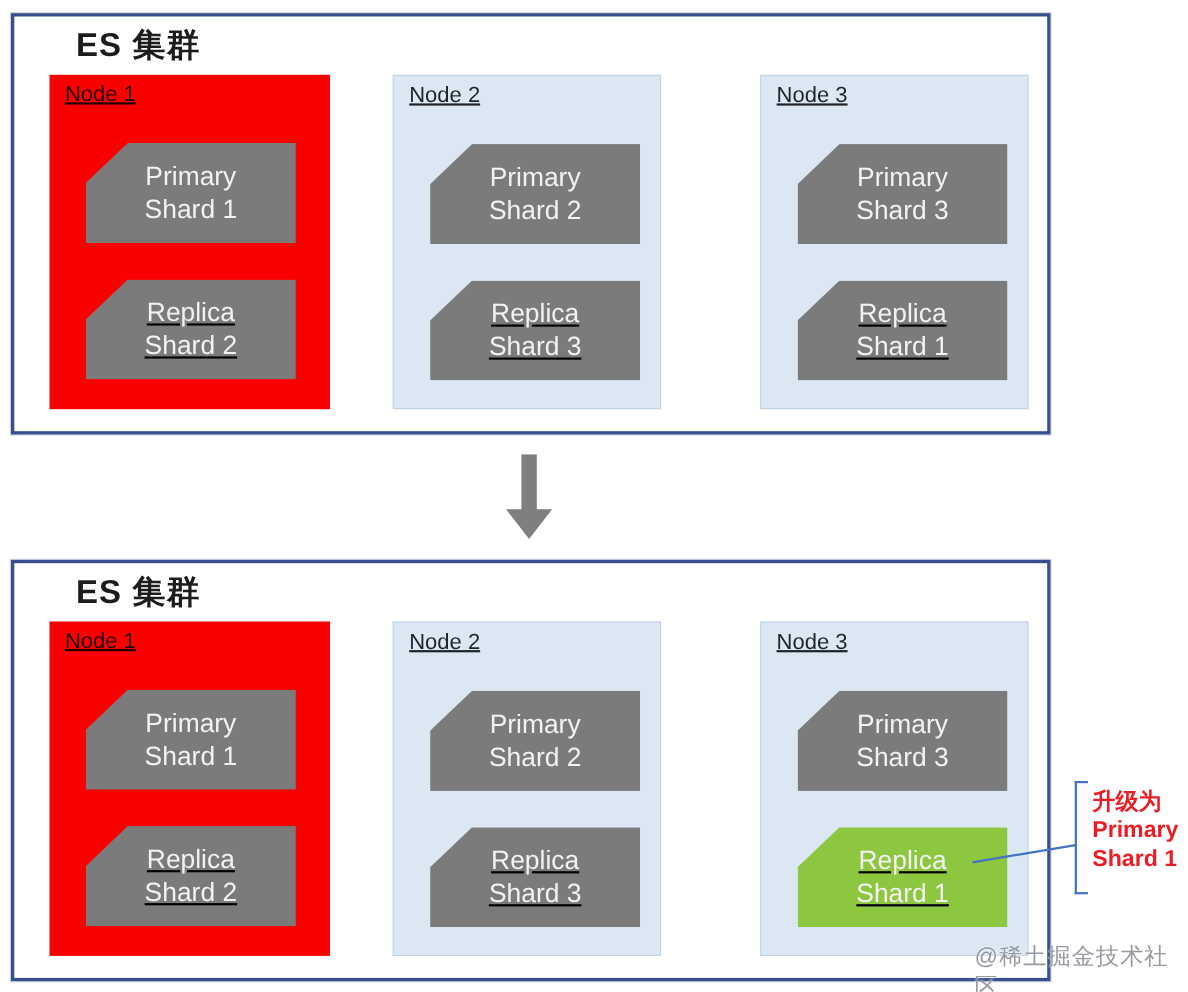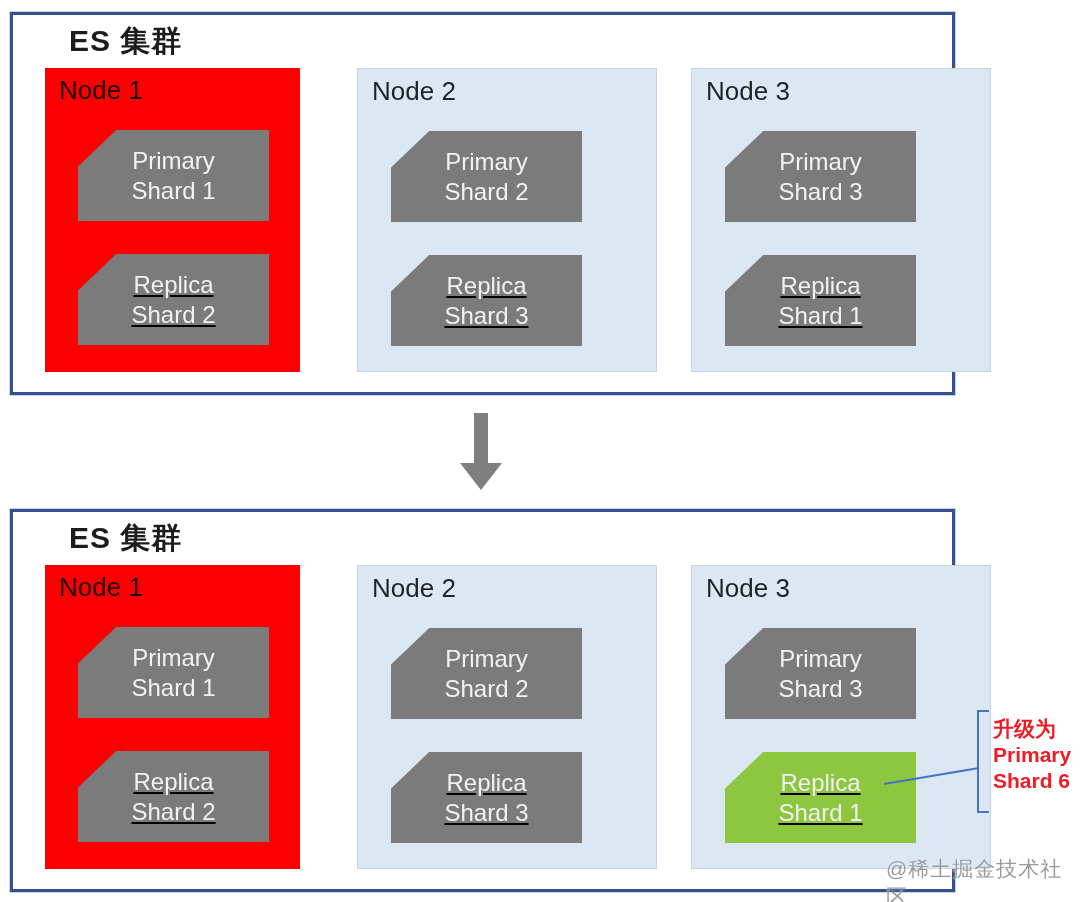--- a/index.html
+++ b/index.html
@@ -15,24 +15,24 @@
   }
   .panel--top{top:12px;}
   .panel--bottom{top:509px;}
   .panel-title{
     position:absolute;left:16px;top:6px;
     font-size:30px;font-weight:600;color:#1c1c1c;letter-spacing:1px;margin-left:40px;
   }
   .node{
     position:absolute;top:53px;height:304px;box-sizing:border-box;
   }
-  .node--normal{background:#dbe8f4;border:1px solid #c3d3e6;width:300px;}
+  .node--normal{background:#dbe8f4;border:1px solid #c3d3e6;width:244px;}
   .node--failed{background:#fb0000;border:none;width:255px;}
   .node-label{
-    position:absolute;left:14px;top:7px;font-size:26px;color:#1f2327;
+    position:absolute;left:14px;top:7px;font-size:20px;color:#1f2327;text-decoration:underline;
   }
   .node--failed .node-label{color:#230000;}
   .node-pos-1{left:32px;}
   .node-pos-2{left:344px;}
   .node-pos-3{left:678px;}
   .shard{
     position:absolute;left:33px;width:191px;height:91px;background:#7b7b7b;
     clip-path:polygon(0 40%,20% 0,100% 0,100% 100%,0 100%);
     display:flex;align-items:center;justify-content:center;text-align:center;
   }
@@ -147,17 +147,17 @@
       </div>
     </div>
   </div>
 
   <svg class="connector-svg" width="96" height="24" viewBox="0 0 96 24">
     <line x1="0" y1="20" x2="95" y2="4" stroke="#4472c4" stroke-width="2"></line>
   </svg>
   <div class="bracket"></div>
   <div class="annotation-text">升级为
 Primary
-Shard 6</div>
+Shard 1</div>
 
   <div class="watermark">@稀土掘金技术社区</div>
 
 </div>
 
 </body></html>

